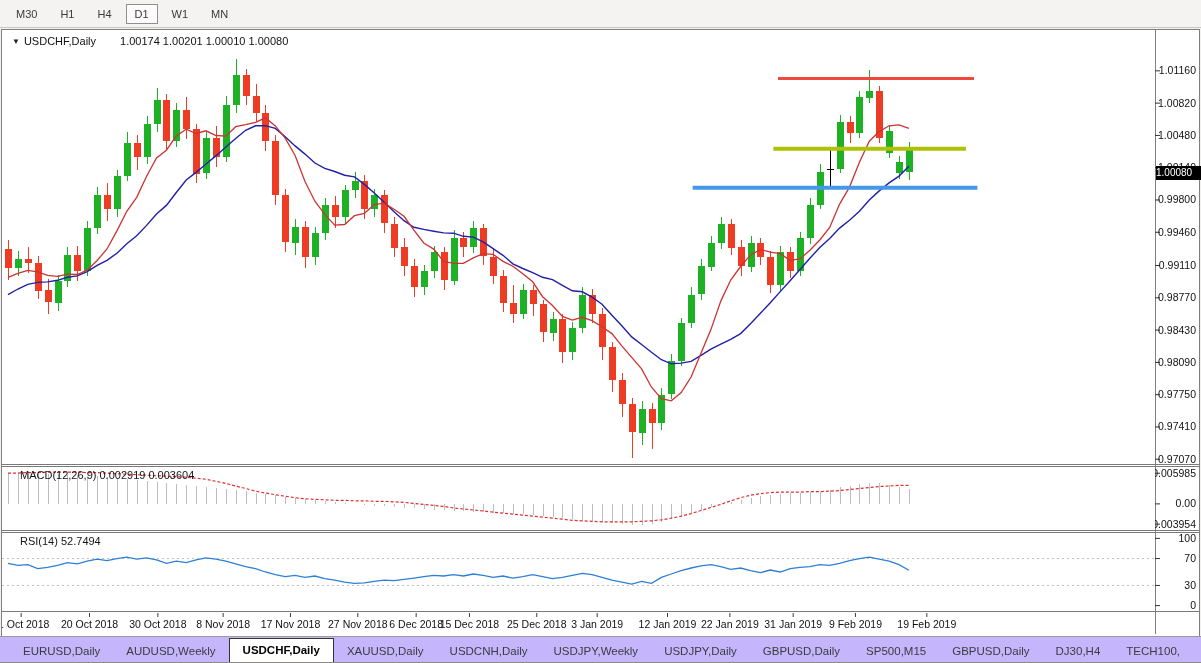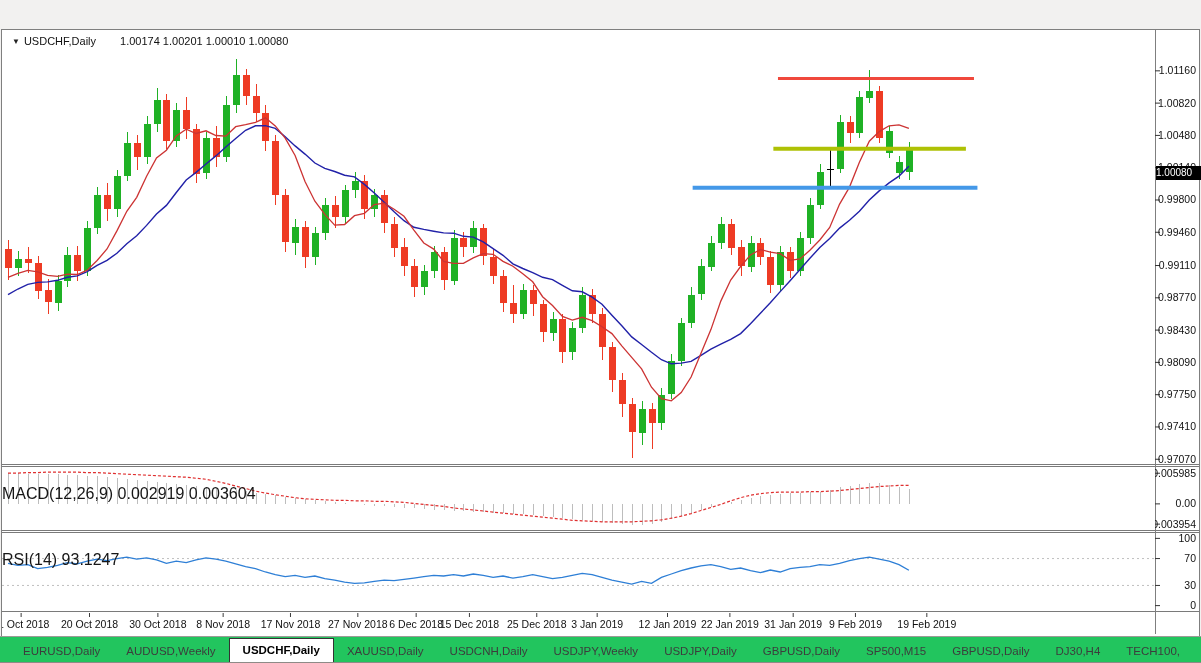--- a/index.html
+++ b/index.html
@@ -18,39 +18,47 @@
   #macd-svg{left:0;top:437px;}
   #rsi-svg{left:0;top:503px;}
   #date-svg{left:0;top:583px;}
   #axis-svg{left:1153px;top:0;}
   svg text{font-family:"Liberation Sans",sans-serif;}
   .divider{position:absolute;left:0;width:1197px;height:3px;background:#ffffff;
            border-top:1px solid #7a7a7a;border-bottom:1px solid #7a7a7a;box-sizing:border-box;}
   .chart-title{position:absolute;left:10px;top:5px;font-size:11px;color:#111;white-space:nowrap;}
   .chart-title .dd{font-size:8px;color:#222;margin-right:4px;vertical-align:1px;}
   .chart-title .vals{margin-left:24px;}
-  .ind-label{position:absolute;left:0;font-size:16px;color:#161616;white-space:nowrap;margin-top:16px;}
+  .ind-label{position:absolute;left:18px;font-size:11px;color:#161616;white-space:nowrap;}
   #price-box{position:absolute;left:1154px;width:65px;height:14px;background:#000;color:#fff;
              font-size:10px;line-height:14px;text-align:left;padding-right:3px;box-sizing:border-box;}
   
-  .tabbar{position:absolute;left:0;top:636px;width:1201px;height:27px;background:#22c55e;
+  .tabbar{position:absolute;left:0;top:636px;width:1201px;height:27px;background:#c4b5fd;
           border-top:1px solid #9d9a96;border-bottom:1px solid #8e8b87;box-sizing:border-box;
           display:flex;align-items:flex-end;padding-left:10px;}
   .tab{font-size:11.5px;color:#3c3c3c;padding:4px 13px 5px;white-space:nowrap;cursor:default;}
   .tab.active{background:#ffffff;border:1px solid #333;border-bottom:none;font-weight:bold;color:#000;padding:5px 13px 6px;}
   .tab-sep{width:1px;height:13px;background:#b3b0ab;align-self:center;}
   .tab-arrows{margin-left:auto;display:flex;gap:10px;align-items:center;padding:0 10px 4px 6px;
               font-size:10px;color:#4a4a4a;}
   .tab-arrows span{cursor:default;}
 </style>
 </head>
 <body>
 
 <div id="app">
 
+  <div class="toolbar" id="toolbar">
+      <span class="tf-btn">M30</span>
+      <span class="tf-btn">H1</span>
+      <span class="tf-btn">H4</span>
+      <span class="tf-btn active">D1</span>
+      <span class="tf-btn">W1</span>
+      <span class="tf-btn">MN</span>
+    </div>
 
   <div class="window">
     <svg id="main-svg" width="1153" height="434">
         <g shape-rendering="crispEdges">
           <line x1="6.5" x2="6.5" y1="209.87746170678312" y2="249.763676148796" stroke="#ee3b24" stroke-width="1"></line>
           <rect x="3" y="219" width="7" height="19" fill="#ee3b24"></rect>
           <line x1="16.5" x2="16.5" y1="221.27352297592947" y2="245.96498905908092" stroke="#1fb125" stroke-width="1"></line>
           <rect x="13" y="229" width="7" height="9" fill="#1fb125"></rect>
           <line x1="26.5" x2="26.5" y1="217.47483588621438" y2="243.11597374179453" stroke="#ee3b24" stroke-width="1"></line>
           <rect x="23" y="229" width="7" height="4" fill="#ee3b24"></rect>
@@ -352,21 +360,21 @@
 
     <div class="divider" style="top:500px"></div>
 
     <svg id="rsi-svg" width="1153" height="78">
         <line x1="0" x2="1153" y1="25.551724137931032" y2="25.551724137931032" stroke="#bfbfbf" stroke-width="1" stroke-dasharray="2,3"></line>
         <line x1="0" x2="1153" y1="52.44827586206897" y2="52.44827586206897" stroke="#bfbfbf" stroke-width="1" stroke-dasharray="2,3"></line>
         <polyline points="6.0,30.3 15.9,32.3 25.8,31.6 35.7,35.6 45.6,34.3 55.5,32.3 65.4,29.6 75.3,30.9 85.2,28.2 95.1,26.2 105.0,27.6 114.9,25.6 124.8,24.2 134.7,26.2 144.6,24.9 154.5,26.9 164.4,30.3 174.3,28.2 184.2,29.6 194.1,26.9 204.0,24.9 213.9,26.2 223.8,28.2 233.7,30.9 243.6,33.6 253.5,35.6 263.4,39.0 273.3,41.7 283.2,43.7 293.1,42.4 303.0,44.4 312.9,43.0 322.8,45.7 332.7,47.1 342.6,49.1 352.5,50.4 362.4,49.8 372.3,48.4 382.2,47.1 392.1,47.7 402.0,46.4 411.9,45.1 421.8,43.7 431.7,42.4 441.6,43.0 451.5,41.7 461.4,43.0 471.3,41.0 481.2,42.4 491.1,44.4 501.0,43.0 510.9,45.1 520.8,43.7 530.7,41.7 540.6,43.7 550.5,45.7 560.4,44.4 570.3,42.4 580.2,40.3 590.1,41.7 600.0,44.4 609.9,47.1 619.8,49.1 629.7,51.1 639.6,48.4 649.5,50.4 659.4,44.4 669.3,41.0 679.2,37.7 689.1,35.0 699.0,32.9 708.9,31.6 718.8,33.6 728.7,36.3 738.6,35.0 748.5,37.7 758.4,39.7 768.3,37.0 778.2,39.0 788.1,35.6 798.0,34.3 807.9,33.6 817.8,31.6 827.7,32.3 837.6,30.3 847.5,27.6 857.4,25.6 867.3,24.2 877.2,26.2 887.1,28.2 897.0,31.6 906.9,37.2" fill="none" stroke="#2e7fd6" stroke-width="1.3"></polyline>
       </svg>
     <div class="ind-label" style="top:505px">
       <span>RSI(14)</span>
-      <span>93.1247</span>
+      <span>52.7494</span>
     </div>
 
     <div class="divider" style="top:581px;height:2px;border-bottom:none"></div>
 
     <svg id="date-svg" width="1153" height="21">
         <line x1="19.1398" x2="19.1398" y1="0" y2="4" stroke="#3c3c3c" stroke-width="1"></line>
         <text x="19.1398" y="15" text-anchor="middle" font-size="10.5" fill="#111">11 Oct 2018</text>
         <line x1="87.5127" x2="87.5127" y1="0" y2="4" stroke="#3c3c3c" stroke-width="1"></line>
         <text x="87.5127" y="15" text-anchor="middle" font-size="10.5" fill="#111">20 Oct 2018</text>
         <line x1="155.88559999999998" x2="155.88559999999998" y1="0" y2="4" stroke="#3c3c3c" stroke-width="1"></line>

